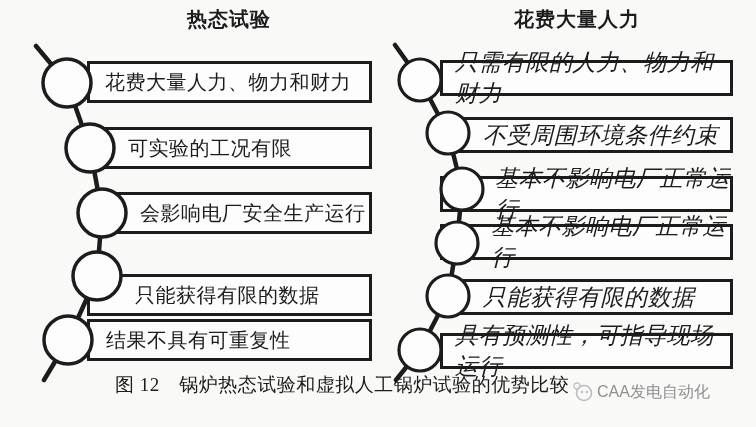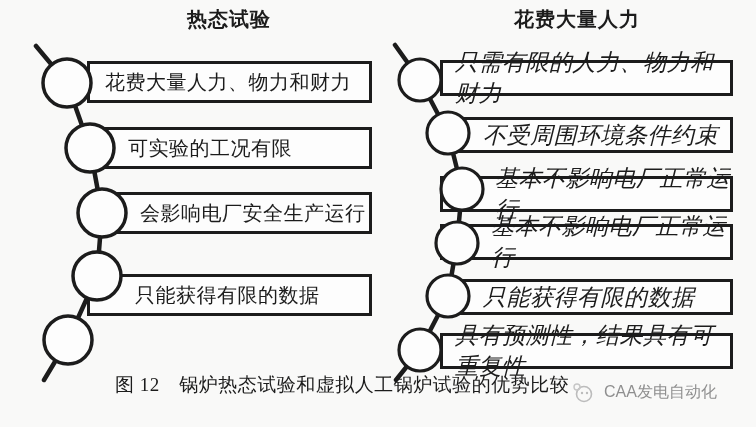--- a/index.html
+++ b/index.html
@@ -73,22 +73,22 @@
     font-size:19px;
     color:var(--ink);
     white-space:nowrap;
     letter-spacing:0.5px;
   }
   .watermark{
     position:absolute;
     left:570px;
     top:382px;
     display:flex;
-    align-items:flex-end;
-    gap:8px;
+    align-items:flex-start;
+    gap:1px;
     color:var(--watermark);
   }
   .wm-text{
     font-size:16px;
     white-space:nowrap;
     font-family:"Liberation Sans","DejaVu Sans",sans-serif;
   }
   .wm-logo{display:inline-block;line-height:0;}
 </style>
 </head>
@@ -104,38 +104,41 @@
   </div>
   <div class="item-box lcol" style="top:127px;padding-left:38px;align-items:center;">
     <span>可实验的工况有限</span>
   </div>
   <div class="item-box lcol" style="top:192px;padding-left:50px;text-align:center;">
     <span>会影响电厂安全生产运行</span>
   </div>
   <div class="item-box lcol" style="top:274px;padding-left:45px;">
     <span>只能获得有限的数据</span>
   </div>
+  <div class="item-box lcol" style="top:319px;padding-left:16px;">
+    <span>结果不具有可重复性</span>
+  </div>
 
   <div class="item-box rcol" style="top:60px;padding-left:12px;">
     <span>只需有限的人力、物力和财力</span>
   </div>
   <div class="item-box rcol" style="top:117px;padding-left:40px;">
     <span>不受周围环境条件约束</span>
   </div>
   <div class="item-box rcol" style="top:176px;padding-left:52px;">
     <span>基本不影响电厂正常运行</span>
   </div>
   <div class="item-box rcol" style="top:224px;padding-left:48px;">
     <span>基本不影响电厂正常运行</span>
   </div>
   <div class="item-box rcol" style="top:279px;padding-left:40px;">
     <span>只能获得有限的数据</span>
   </div>
   <div class="item-box rcol" style="top:333px;padding-left:12px;">
-    <span>具有预测性，结果具有可重复性</span>
+    <span>具有预测性，可指导现场运行</span>
   </div>
 
   <svg class="chains" width="756" height="427" viewBox="0 0 756 427">
 
     <polyline class="chain-line" points="36,46 67,83 90,148 102,213 97,276 68,340 44,380"></polyline>
 
     <polyline class="chain-line" points="395,45 420,80 448,133 462,189 457,243 448,296 420,350 396,380"></polyline>
 
     <circle class="bead" cx="67" cy="83" r="24" stroke-width="3.5"></circle>
     <circle class="bead" cx="90" cy="148" r="24" stroke-width="3.5"></circle>

